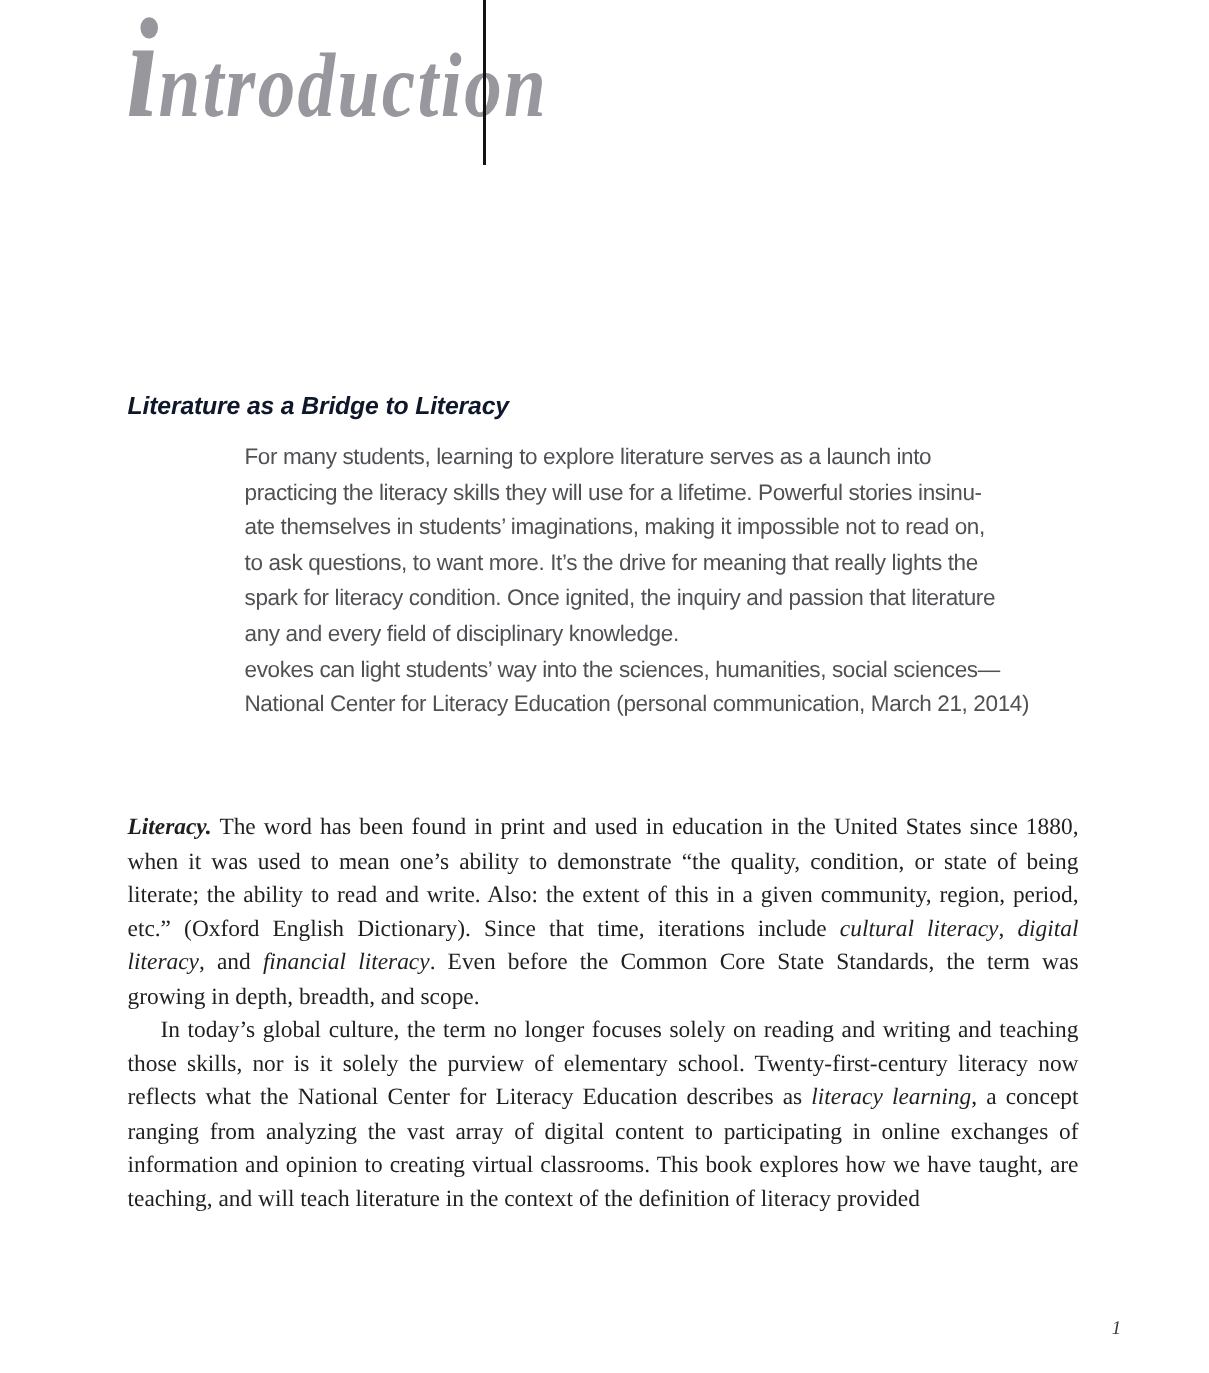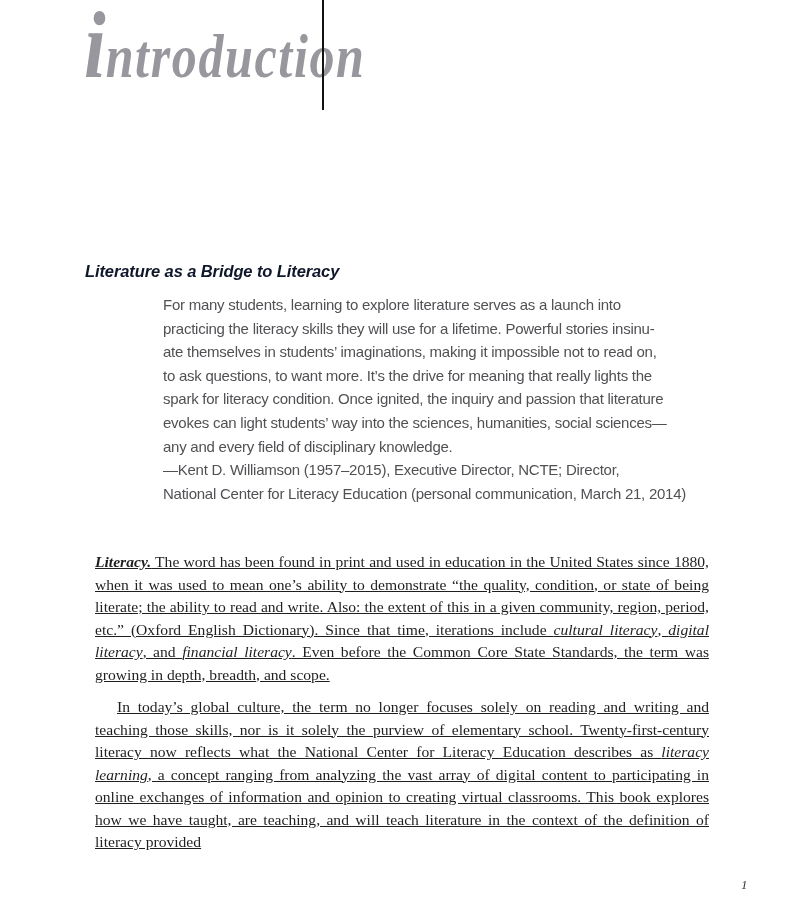--- a/index.html
+++ b/index.html
@@ -85,22 +85,21 @@
     left: 85px;
     top: 541px;
     width: 634px;
     font-family: "Liberation Serif", serif;
     font-size: 15.6px;
     line-height: 22.5px;
     color: #1f1f1f;
     text-align: justify;
   }
   .para {
-    margin: 10px;
-    text-decoration: underline;
+    margin: 0;
   }
   .para.indent {
     text-indent: 22px;
   }
   .run.regular { font-style: normal; font-weight: normal; }
   .run.italic { font-style: italic; }
   .run.bold-italic { font-style: italic; font-weight: bold; }
 
   
   .pagenum {
@@ -126,25 +125,24 @@
 
   <h1 class="heading">Literature as a Bridge to Literacy</h1>
 
   <div class="quote">
     <div>
         <div class="q-line">For many students, learning to explore literature serves as a launch into</div>
         <div class="q-line">practicing the literacy skills they will use for a lifetime. Powerful stories insinu-</div>
         <div class="q-line">ate themselves in students’ imaginations, making it impossible not to read on,</div>
         <div class="q-line">to ask questions, to want more. It’s the drive for meaning that really lights the</div>
         <div class="q-line">spark for literacy condition. Once ignited, the inquiry and passion that literature</div>
+        <div class="q-line">any and every field of disciplinary knowledge.</div>
         <div class="q-line">evokes can light students’ way into the sciences, humanities, social sciences—</div>
-        <div class="q-line">any and every field of disciplinary knowledge.</div>
       </div>
     <div>
-        <div class="q-line">—Kent D. Williamson (1957–2015), Executive Director, NCTE; Director,</div>
         <div class="q-line">National Center for Literacy Education (personal communication, March 21, 2014)</div>
       </div>
   </div>
 
   <div class="bodytext">
     <p class="para"><span class="run bold-italic">Literacy.</span><span class="run regular"> The word has been found in print and used in education in the United States since 1880, when it was used to mean one’s ability to demonstrate “the quality, condition, or state of being literate; the ability to read and write. Also: the extent of this in a given community, region, period, etc.” (Oxford English Dictionary). Since that time, iterations include </span><span class="run italic">cultural literacy</span><span class="run regular">, </span><span class="run italic">digital literacy</span><span class="run regular">, and </span><span class="run italic">financial literacy</span><span class="run regular">. Even before the Common Core State Standards, the term was growing in depth, breadth, and scope.</span></p>
     <p class="para indent"><span class="run regular">In today’s global culture, the term no longer focuses solely on reading and writing and teaching those skills, nor is it solely the purview of elementary school. Twenty-first-century literacy now reflects what the National Center for Literacy Education describes as </span><span class="run italic">literacy learning</span><span class="run regular">, a concept ranging from analyzing the vast array of digital content to participating in online exchanges of information and opinion to creating virtual classrooms. This book explores how we have taught, are teaching, and will teach literature in the context of the definition of literacy provided</span></p>
   </div>
 
   <div class="pagenum">1</div>

